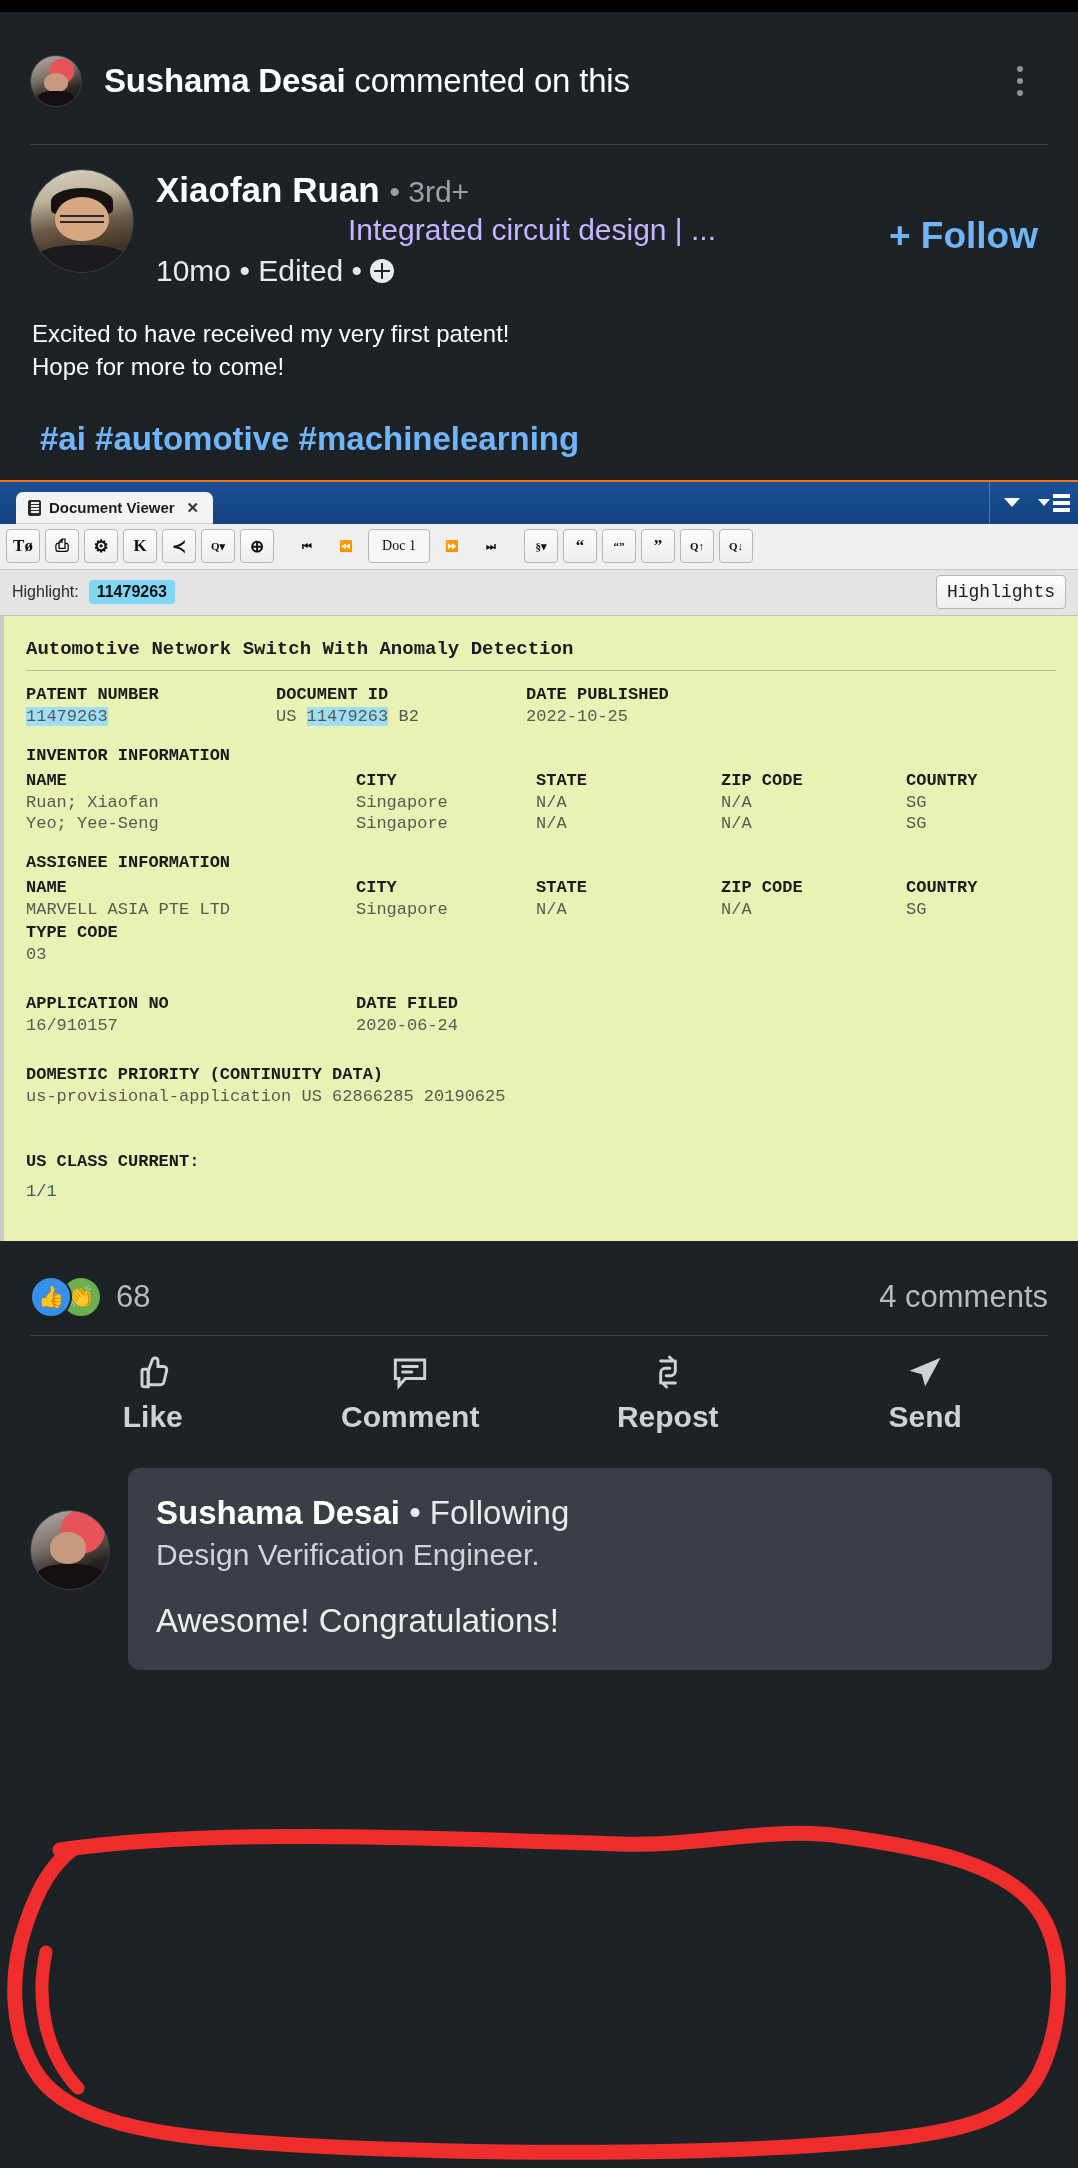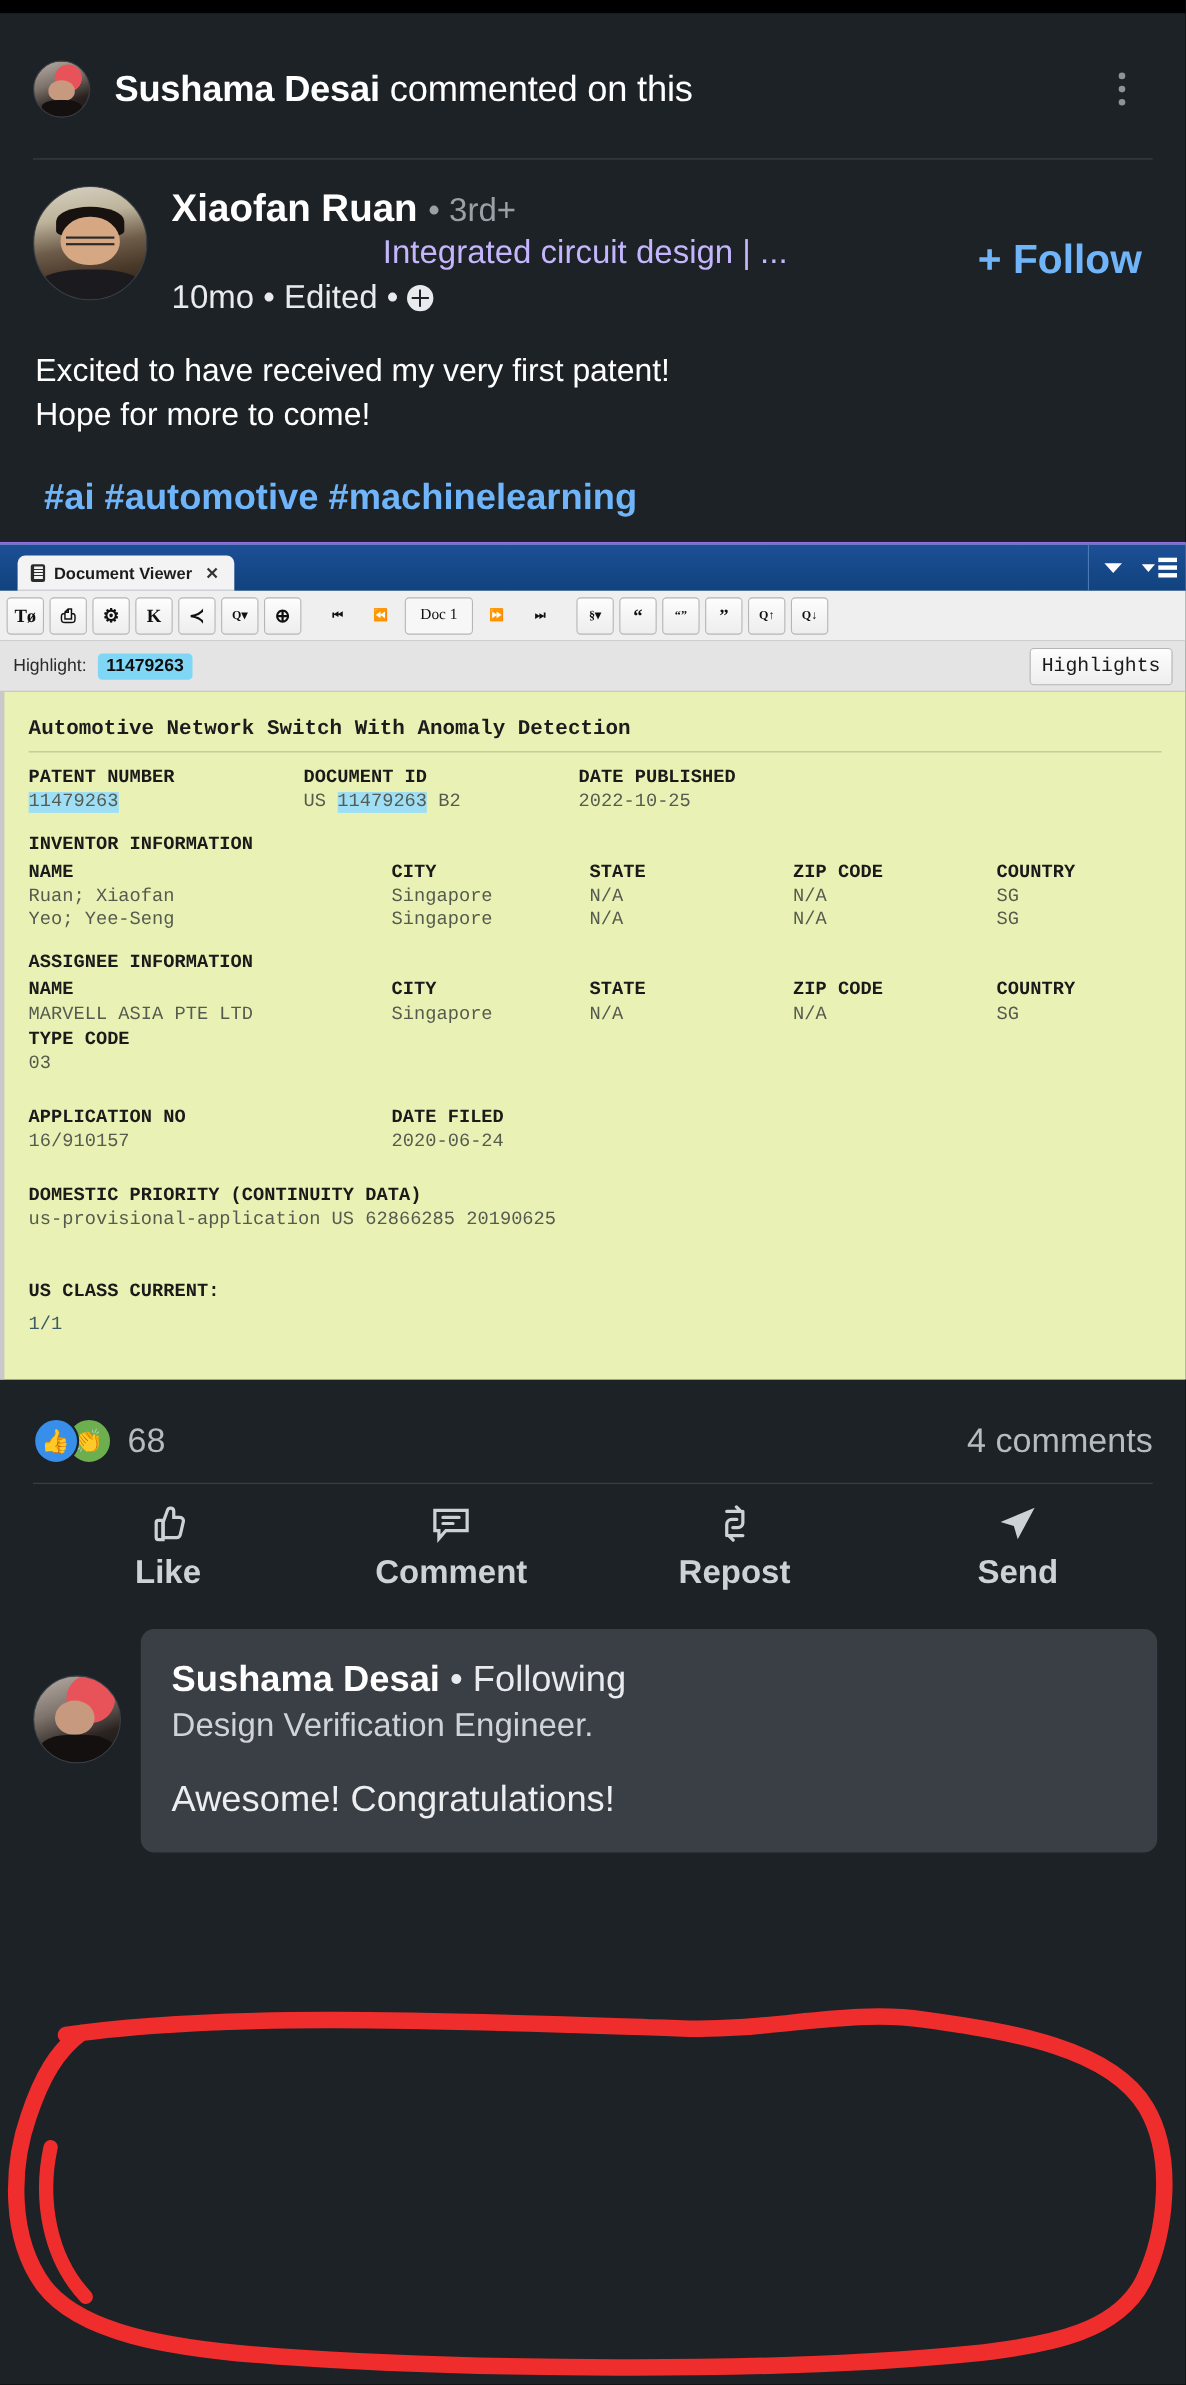--- a/index.html
+++ b/index.html
@@ -131,32 +131,32 @@
   .follow-btn {
     position: absolute; right: 40px; top: 70px;
     font-size: 37px; color: #70b5f9; font-weight: 600;
     background: none; border: none; cursor: pointer;
     font-family: inherit; white-space: nowrap;
   }
 
   
   .post-body {
     padding: 26px 32px 0 32px;
-    font-size: 29px; line-height: 1.38; color: #ffffff;
+    font-size: 24px; line-height: 1.38; color: #ffffff;
   }
   .hashtags {
     padding: 36px 32px 22px 40px;
     font-size: 33px; color: #70b5f9; font-weight: 600;
   }
 
   
   .docviewer {
     width: 1078px;
     background: #e9e9e9;
-    border-top: 2px solid #8b5cf6;
+    border-top: 2px solid #f97316;
   }
   .dv-tabbar {
     height: 42px; background: #1e4d8c;
     background: linear-gradient(180deg,#1c4f95 0%,#11437f 100%);
     display: flex; align-items: flex-end; position: relative;
     padding-left: 16px;
   }
   .dv-tab {
     display: flex; align-items: center; gap: 8px;
     height: 32px; padding: 0 14px 0 12px;

